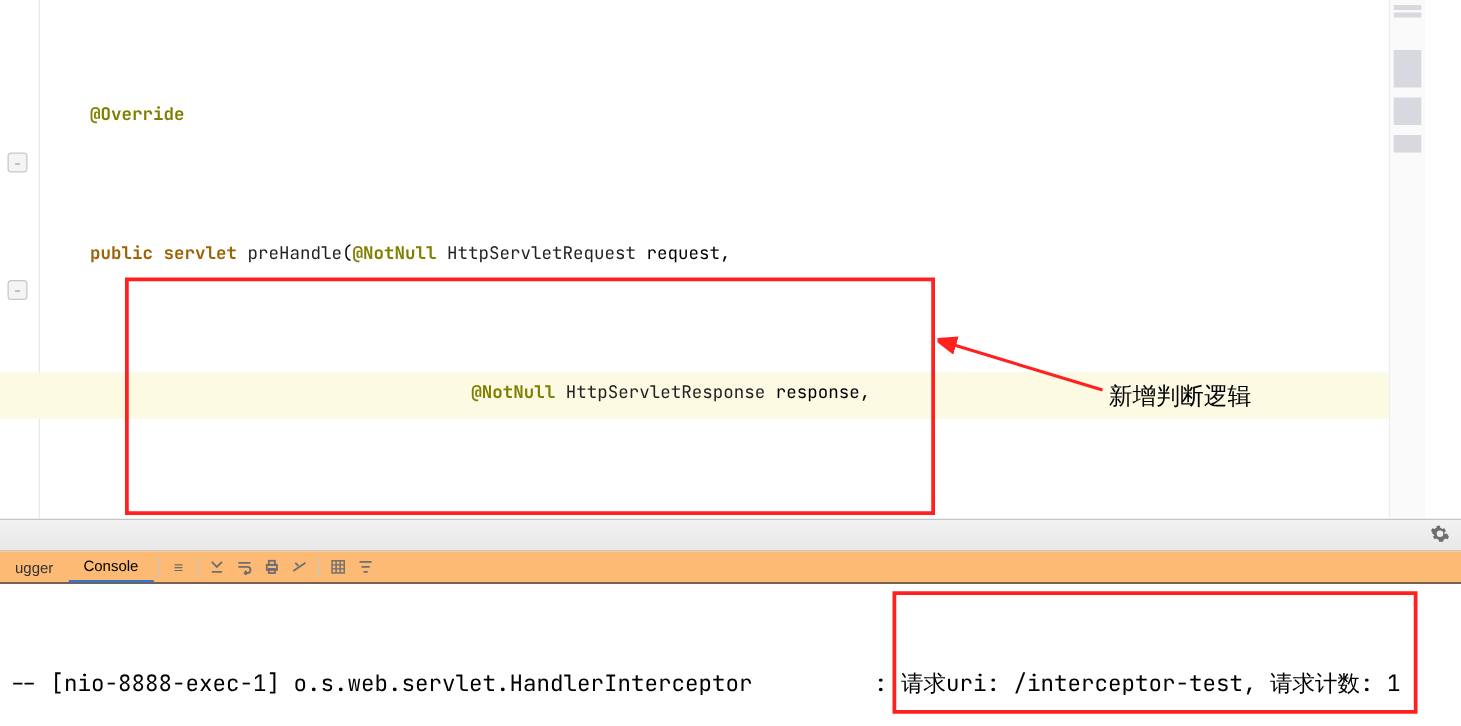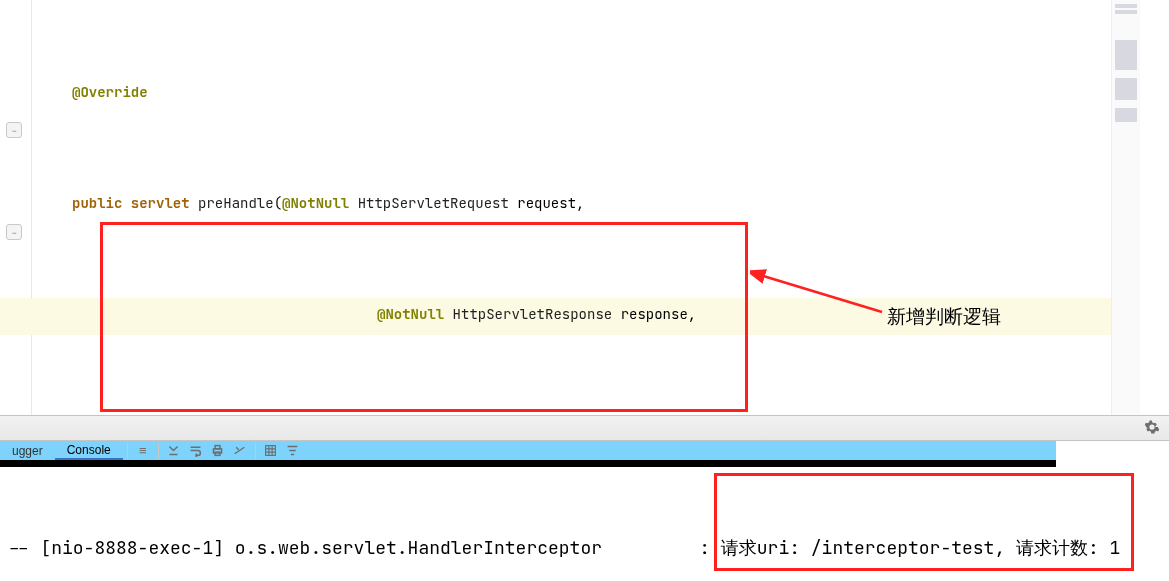--- a/index.html
+++ b/index.html
@@ -160,24 +160,24 @@
     padding: 0 10px;
     color: #6e6e6e;
     font-size: 14px;
     cursor: pointer;
   }
 
   .debug-toolbar {
     position: absolute;
     left: 0;
     top: 441px;
-    width: 1056px;
+    width: 1169px;
     height: 26px;
-    background: #7dd3fc;
-    border-bottom: 7px solid #000000;
+    background: #fdba74;
+    border-bottom: 1px solid #000000;
     display: flex;
     align-items: center;
     font-family: "Segoe UI", Arial, sans-serif;
     font-size: 12px;
   }
   .dbg-tab {
     padding: 0 12px;
     height: 100%;
     display: flex;
     align-items: center;

